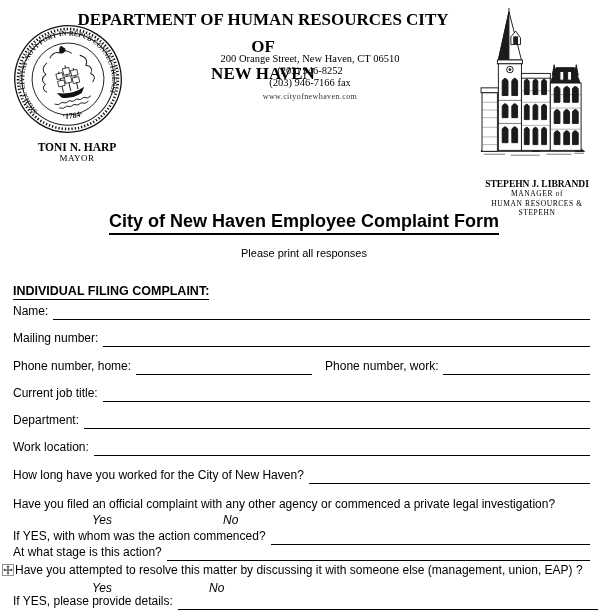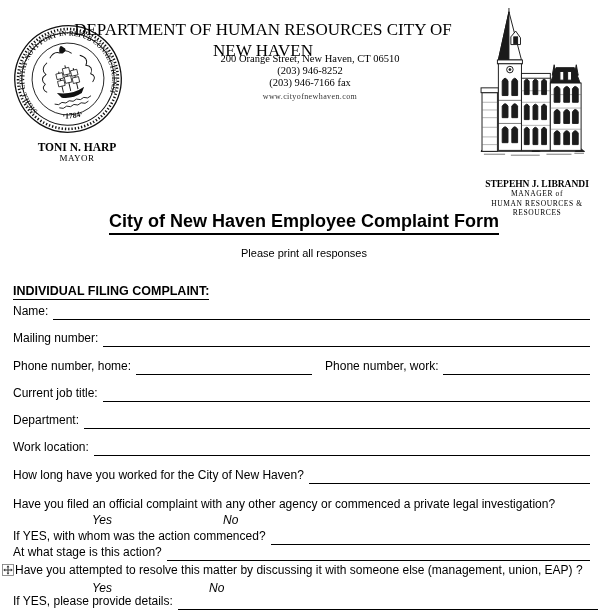--- a/index.html
+++ b/index.html
@@ -4,22 +4,22 @@
 <style>
   html,body{margin:0;padding:0;background:#fff;}
   .page{
     position:relative;width:608px;height:616px;background:#fff;overflow:hidden;
     font-family:"Liberation Sans",sans-serif;color:#000;
   }
 
   
   .seal-wrap{position:absolute;left:12px;top:22px;width:112px;height:114px;transform:rotate(-13deg);}
   .dept-title{
-    position:absolute;left:71px;top:19px;width:384px;text-align:center;
-    font-family:"Liberation Serif",serif;font-weight:normal;font-size:17px;line-height:21px;
+    position:absolute;left:71px;top:6px;width:384px;text-align:center;
+    font-family:"Liberation Serif",serif;font-weight:bold;font-size:17px;line-height:27px;
   }
   .addr-block{position:absolute;left:160px;top:53px;width:300px;text-align:center;
     font-family:"Liberation Serif",serif;font-size:10.5px;line-height:12px;}
   .addr-block .web{font-size:8px;letter-spacing:.4px;color:#333;margin-top:2px;}
   .mayor-block{position:absolute;left:16px;top:141px;width:122px;text-align:center;
     font-family:"Liberation Serif",serif;}
   .mayor-name{font-weight:bold;font-size:11.5px;}
   .mayor-title{font-size:9px;letter-spacing:.5px;}
   .manager-block{position:absolute;left:477px;top:8px;width:120px;text-align:center;
     font-family:"Liberation Serif",serif;}
@@ -175,21 +175,21 @@
         <path d="M88 108 q3 -5 6 0 v12 h-6 z" fill="#1b1b1b"></path>
         <path d="M97 108 q3 -5 6 0 v12 h-6 z" fill="#1b1b1b"></path>
         <path d="M78 130 q3 -5 6 0 v12 h-6 z" fill="#1b1b1b"></path>
         <path d="M88 130 q3 -5 6 0 v12 h-6 z" fill="#1b1b1b"></path>
         <path d="M97 130 q3 -5 6 0 v12 h-6 z" fill="#1b1b1b"></path>
       </g>
     </svg>
     <div class="mgr-name">STEPEHN J. LIBRANDI</div>
     <div class="mgr-line">MANAGER of</div>
     <div class="mgr-line">HUMAN RESOURCES &amp;</div>
-    <div class="mgr-line">RESOURCES</div>
+    <div class="mgr-line">STEPEHN</div>
   </div>
 
   <div class="form-title-row">
     <span class="form-title">City of New Haven Employee Complaint Form</span>
   </div>
   <div class="instructions">
     <div>Please print all responses</div>
   </div>
 
   <div class="section-heading-row">

